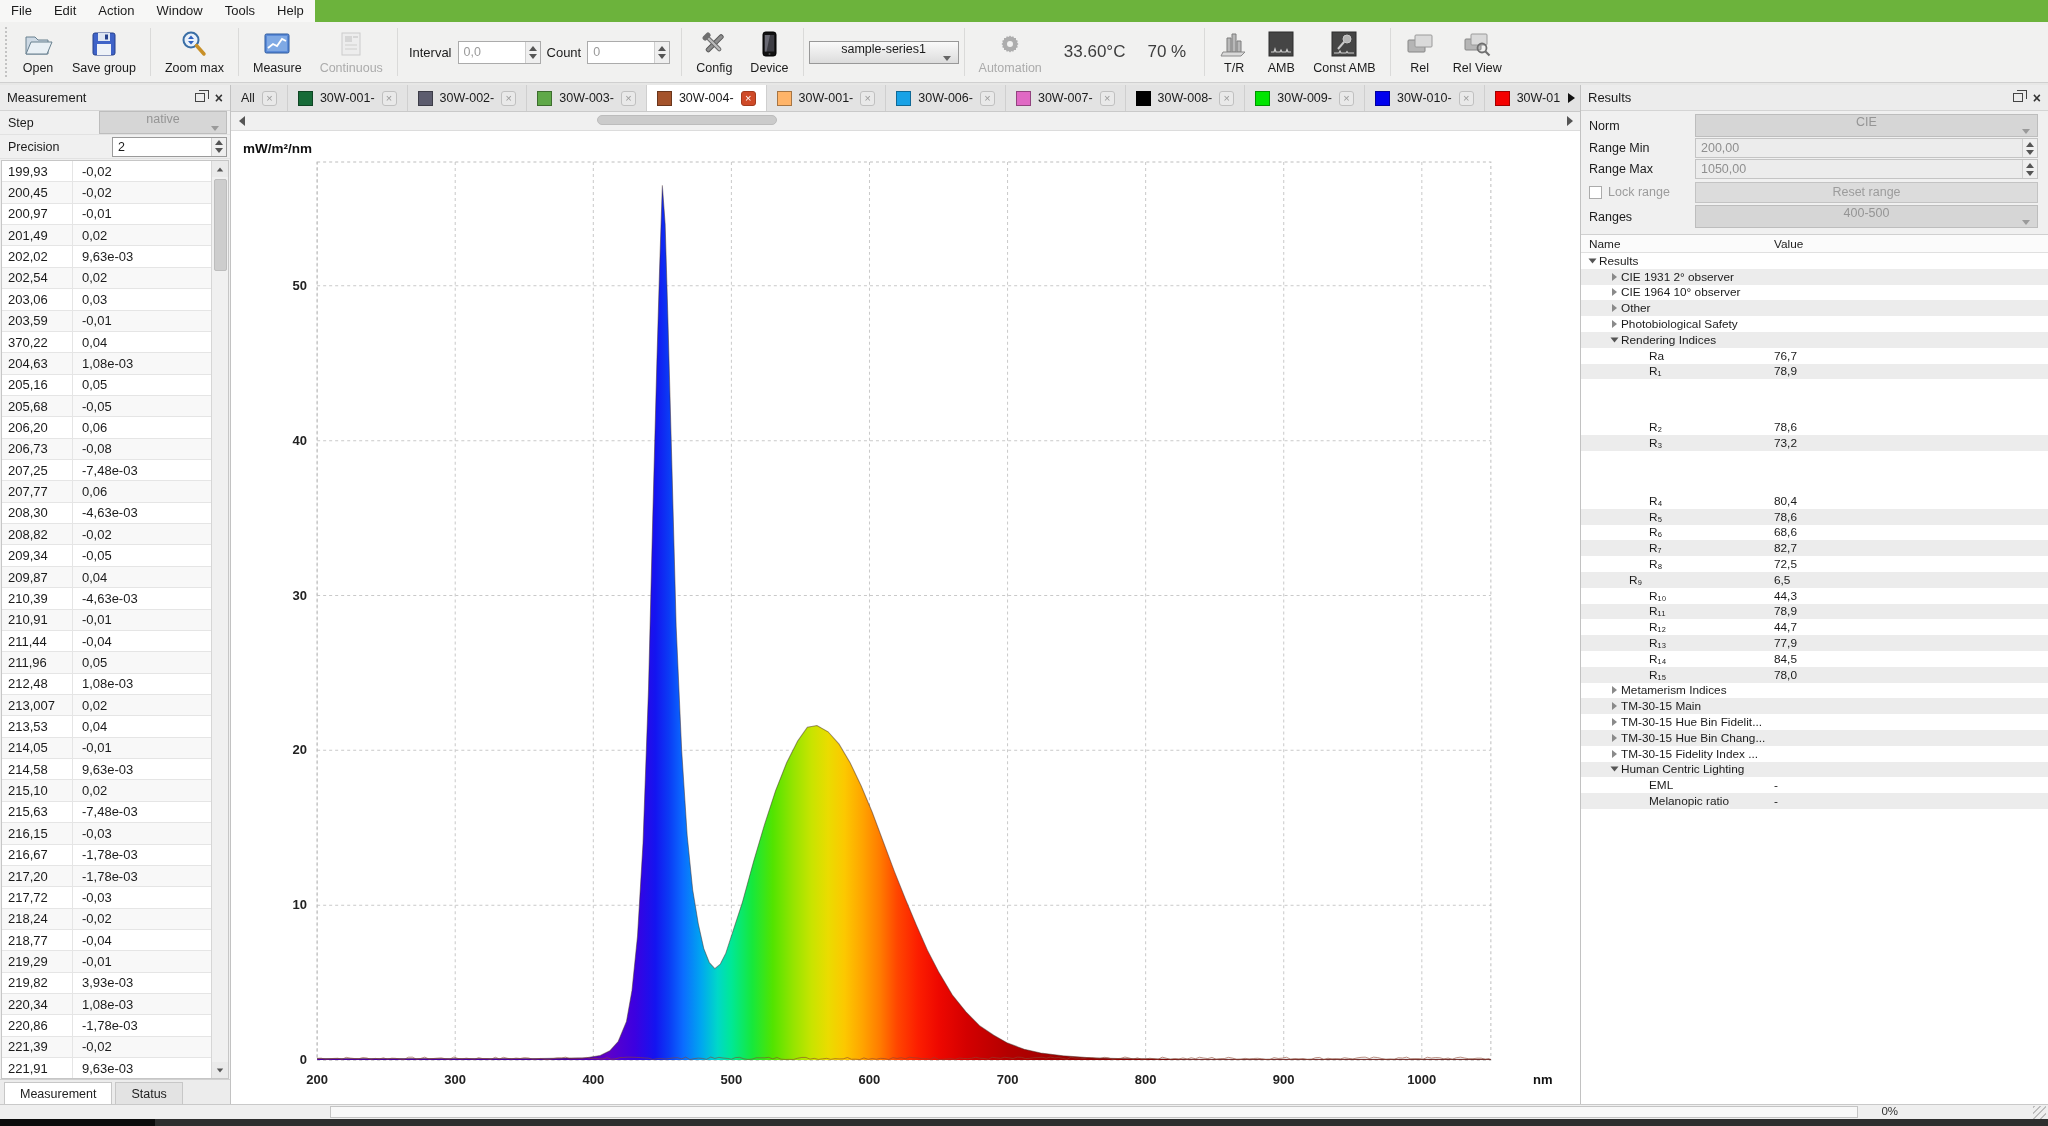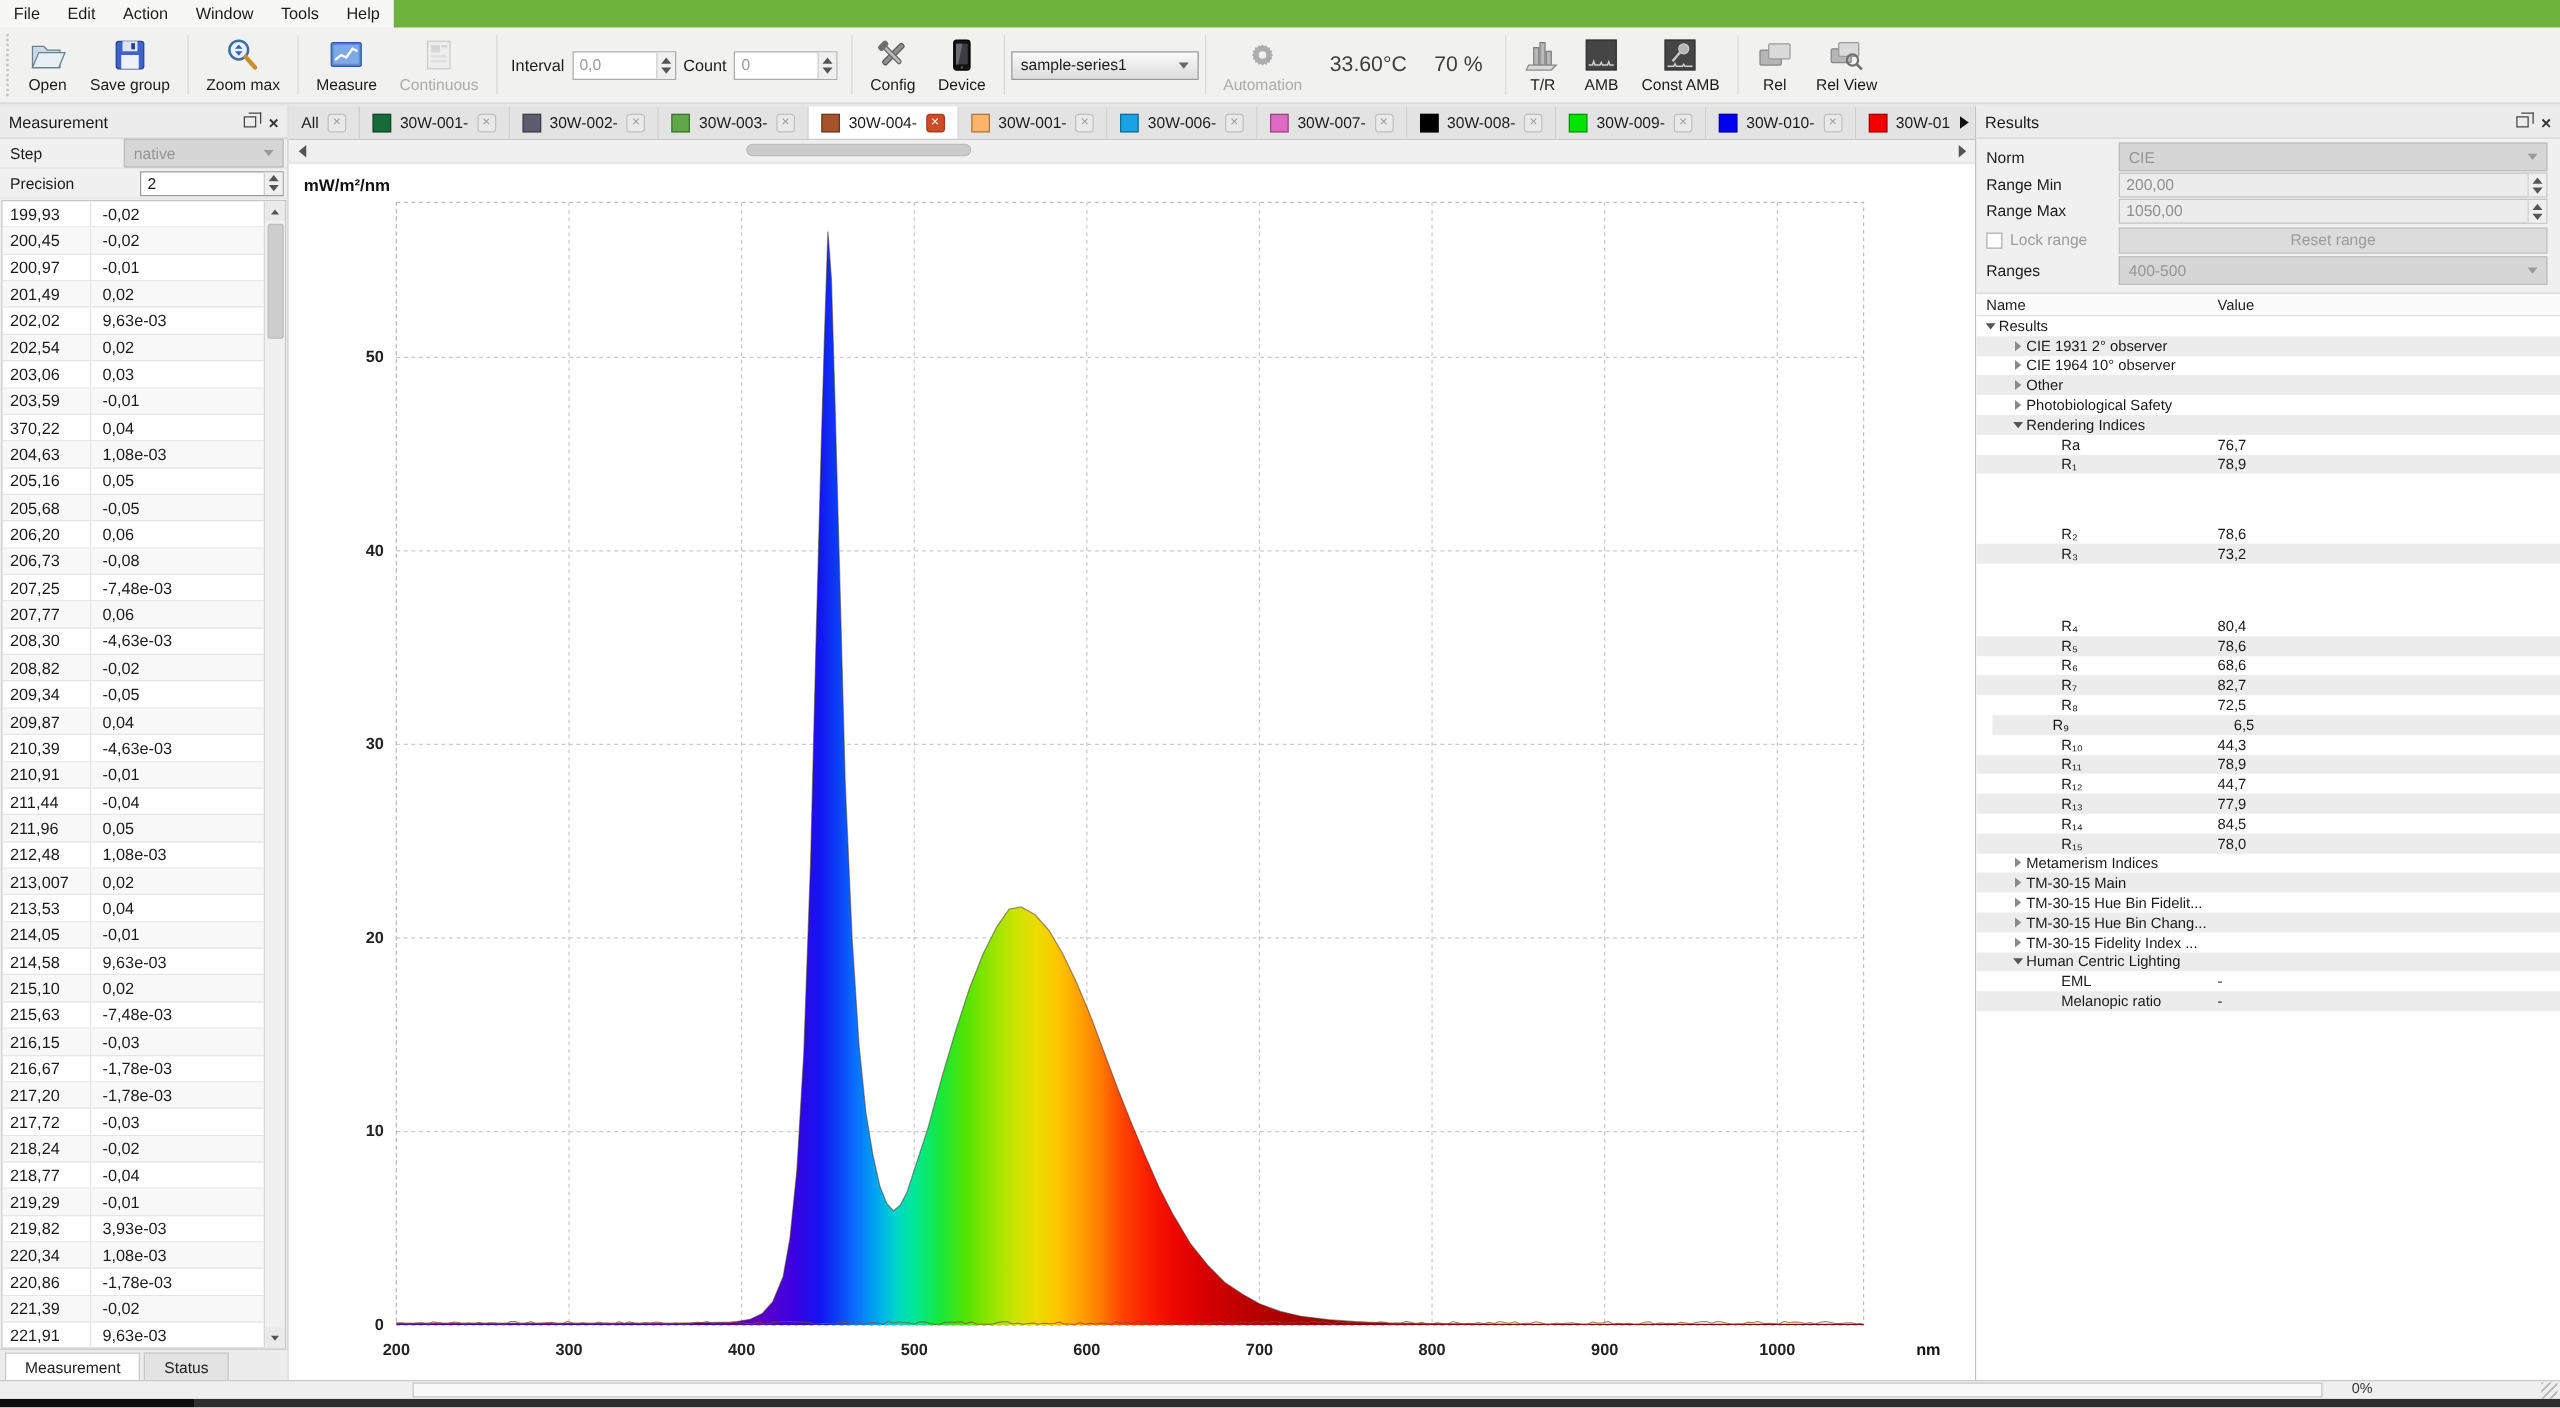--- a/index.html
+++ b/index.html
@@ -17,21 +17,21 @@
   .tbtn { display: flex; flex-direction: column; align-items: center; justify-content: flex-end; padding: 2px 9px; gap: 2px; font-size: 12.5px; white-space: nowrap; }
   .tbtn .ticon { height: 30px; display: flex; align-items: center; justify-content: center; }
   .tbtn.disabled { color: #ababab; }
   .tsep { width: 1px; height: 48px; background: #dadad9; margin: 0 5px; }
   .field-group { display: flex; align-items: center; gap: 6px; padding: 0 6px; }
   .spin { display: flex; align-items: stretch; border: 1px solid #ababab; background: #fff; height: 23px; }
   .spin .val { width: 66px; padding: 3px 5px; color: #9a9a9a; font-size: 12.5px; }
   .spin .arrows, .rspin .arrows { width: 15px; display: flex; flex-direction: column; align-items: center; justify-content: center; gap: 3px; background: #efefef; border-left: 1px solid #cfcfcf; }
   .tri-up { width: 0; height: 0; border-left: 4px solid transparent; border-right: 4px solid transparent; border-bottom: 5px solid #555; }
   .tri-dn { width: 0; height: 0; border-left: 4px solid transparent; border-right: 4px solid transparent; border-top: 5px solid #555; }
-  .combo { height: 23px; min-width: 128px; border: 1px solid #989898; background: linear-gradient(#fafafa,#dcdcdc); display: flex; align-items: center; padding: 0 7px; font-size: 12.5px; }
+  .combo { height: 23px; min-width: 128px; border: 1px solid #989898; background: linear-gradient(#fafafa,#dcdcdc); display: flex; align-items: center; padding: 0 7px; font-size: 12.5px; flex-direction: column; }
   .combo .carrow { margin-left: auto; width: 0; height: 0; border-left: 4px solid transparent; border-right: 4px solid transparent; border-top: 5px solid #666; }
   .combo.disabled { background: #d6d6d6; color: #959595; border-color: #bdbdbd; }
   .combo.disabled .carrow { border-top-color: #9a9a9a; }
   .temp-block { font-size: 17px; color: #3d3d3d; padding: 0 13px; display: flex; gap: 22px; align-items: center; }
 
   
   .mainrow { display: flex; height: 1021px; border-top: 2px solid #e7e7e6; }
   .dock { display: flex; flex-direction: column; background: #f0f0f0; }
   .left-dock { width: 231px; border-right: 1px solid #c2c2c2; }
   .right-dock { width: 468px; border-left: 1px solid #c2c2c2; }
@@ -805,21 +805,21 @@
           <div class="trow alt" style="padding-left: 54px;">
             <span class="tarrow none"></span>
             <span class="tlbl">R₇</span>
             <span class="tval">82,7</span>
           </div>
           <div class="trow" style="padding-left: 54px;">
             <span class="tarrow none"></span>
             <span class="tlbl">R₈</span>
             <span class="tval">72,5</span>
           </div>
-          <div class="trow alt" style="padding-left: 34px; margin-left: 13px;">
+          <div class="trow alt" style="padding-left: 34px;">
             <span class="tarrow none"></span>
             <span class="tlbl">R₉</span>
             <span class="tval">6,5</span>
           </div>
           <div class="trow" style="padding-left: 54px;">
             <span class="tarrow none"></span>
             <span class="tlbl">R₁₀</span>
             <span class="tval">44,3</span>
           </div>
           <div class="trow alt" style="padding-left: 54px;">

